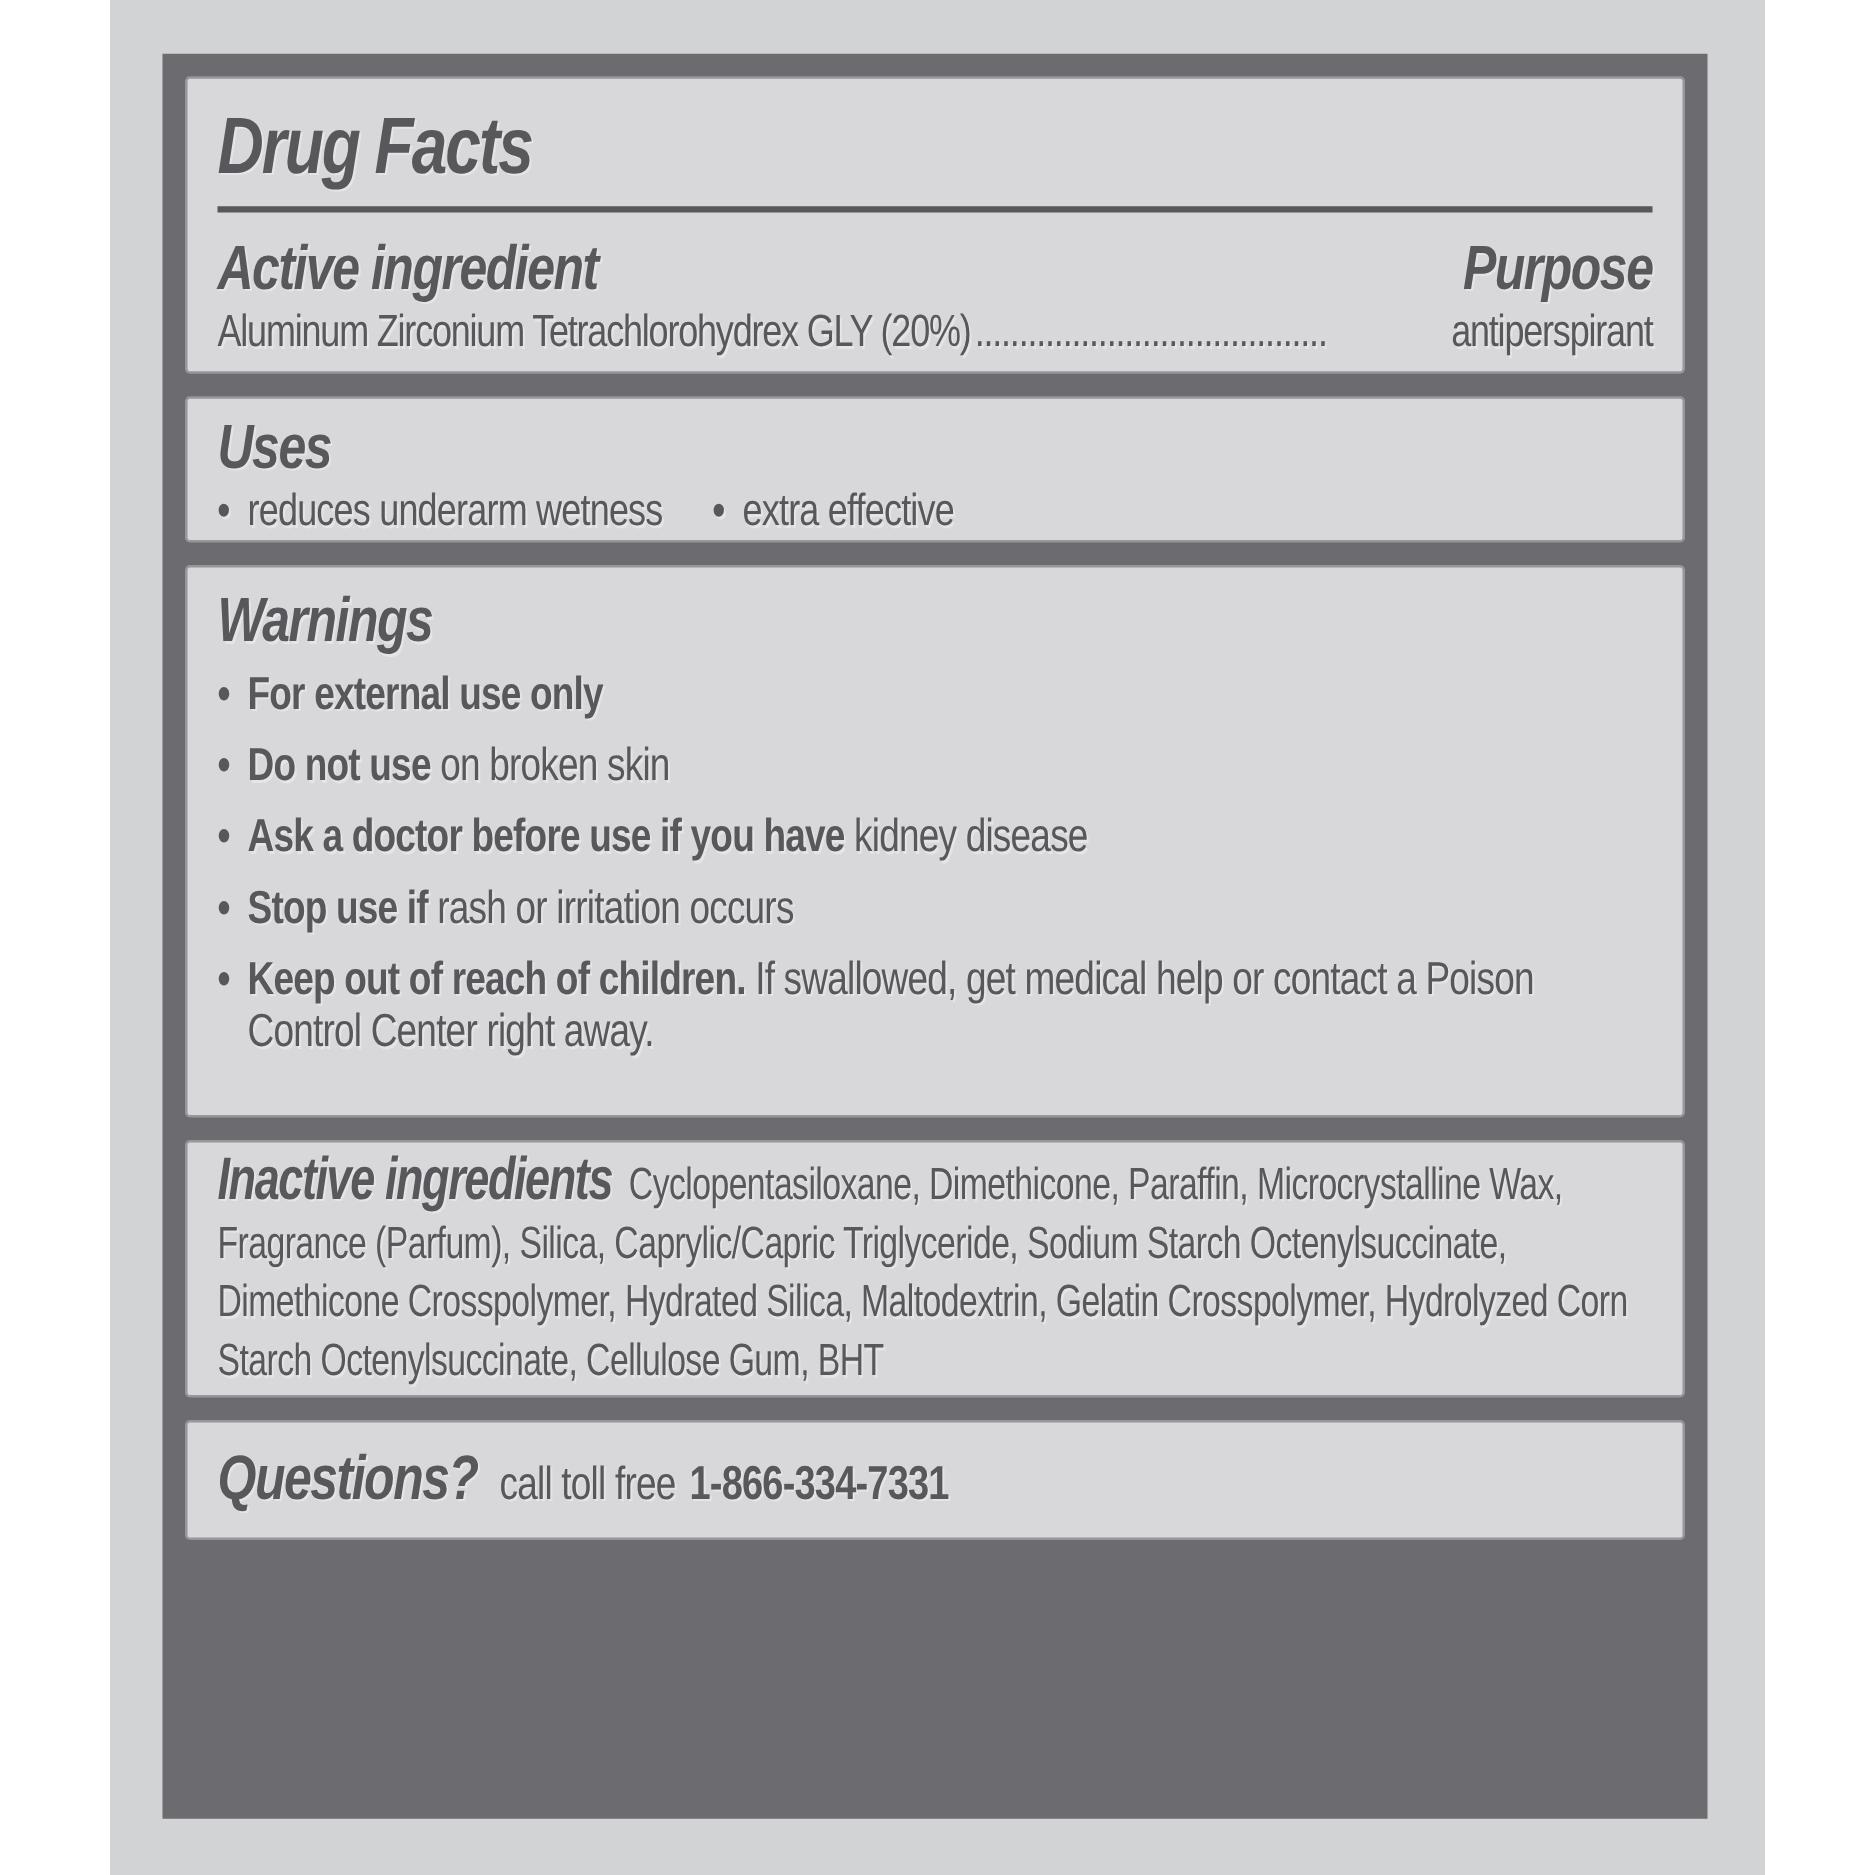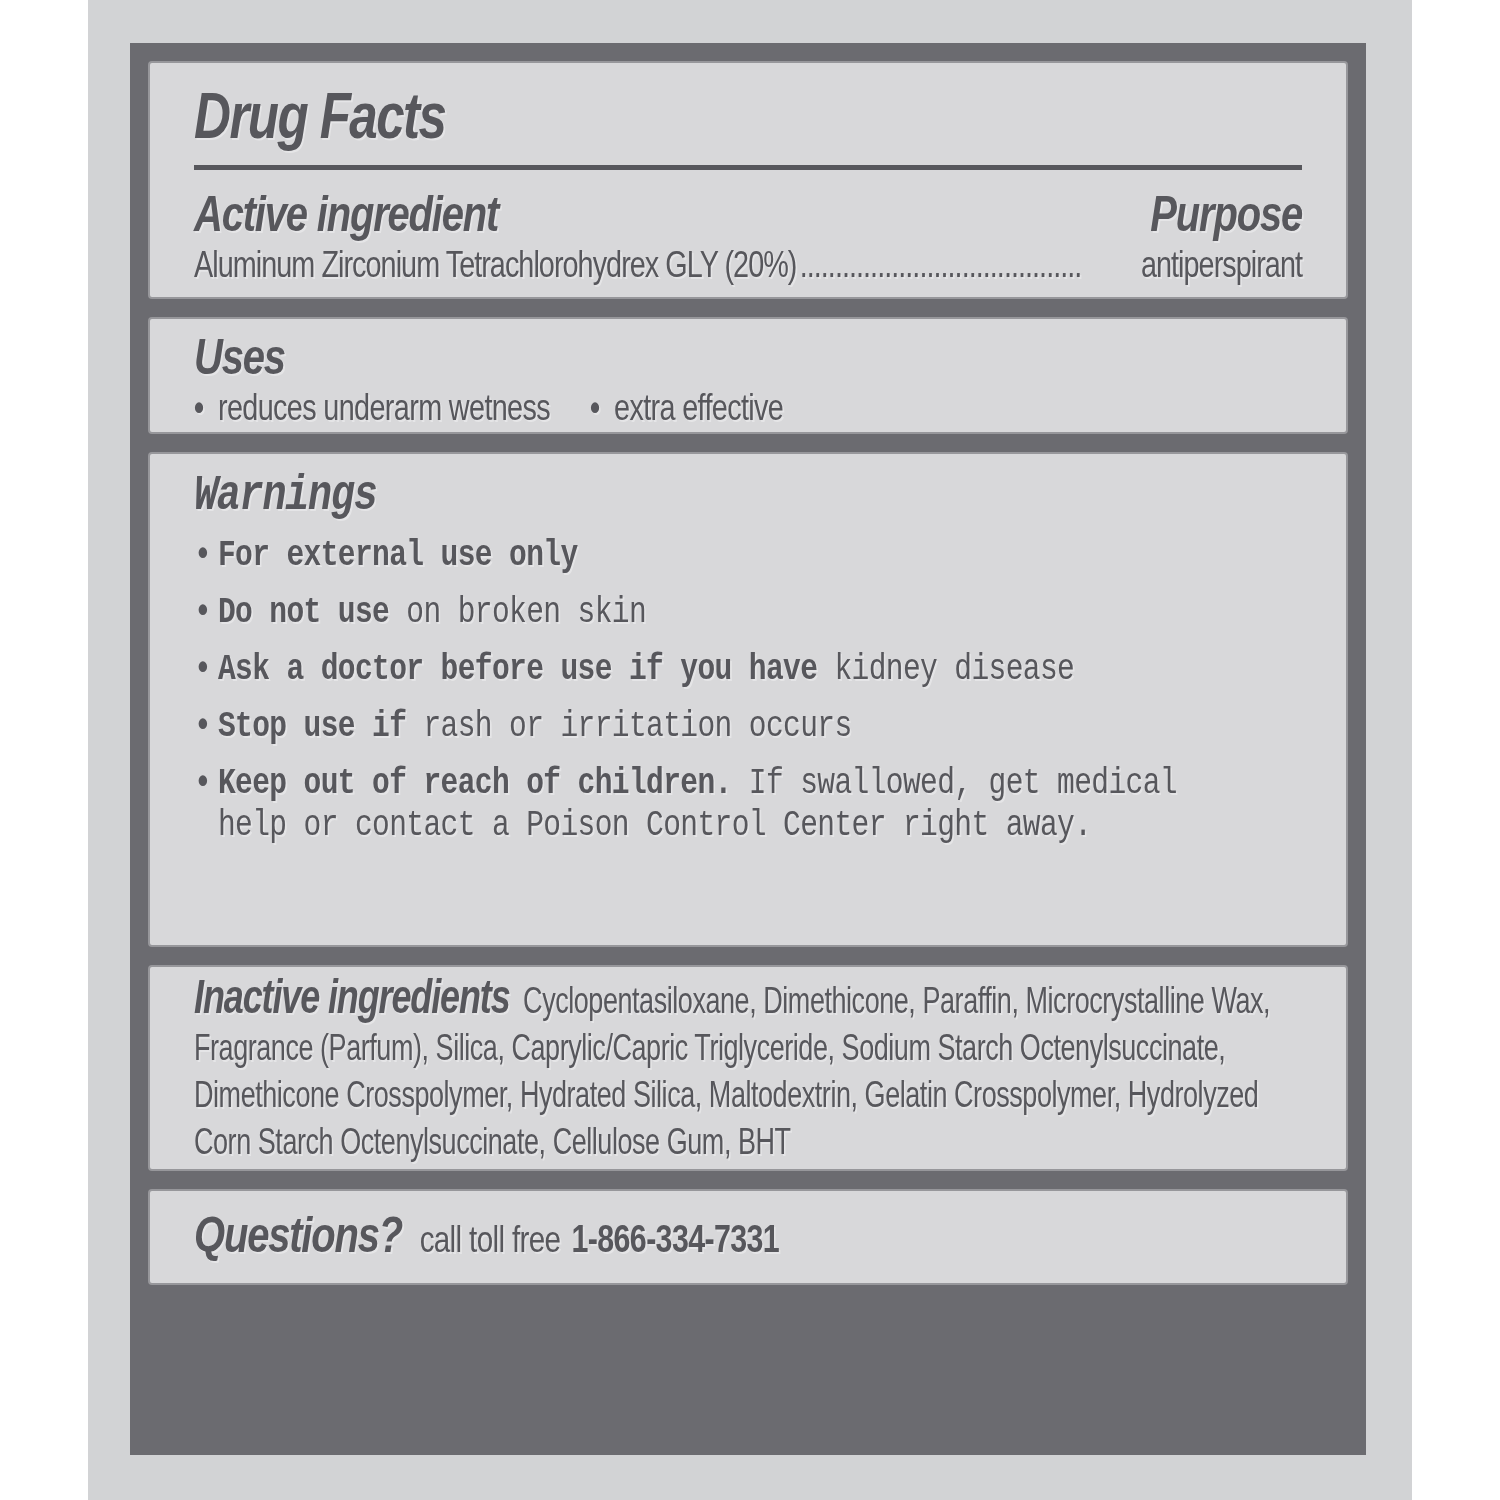--- a/index.html
+++ b/index.html
@@ -7,28 +7,28 @@
     position:relative; width:1500px; height:1500px; background:#ffffff;
     font-family:"Liberation Sans", sans-serif; color:#57575c; overflow:hidden;
   }
   .backdrop { position:absolute; left:88px; top:0; width:1324px; height:1500px; background:#d2d3d5; }
   .frame {
     position:absolute; left:42px; top:43px; width:1236px; height:1412px;
     background:#6b6b70; box-sizing:border-box; padding:20px;
     display:flex; flex-direction:column; gap:22px;
   }
   .panel {
-    background:#d8d8da; box-sizing:border-box; padding:0 44px; overflow:hidden;
+    background:#d8d8da; box-sizing:border-box; padding:0 24px; overflow:hidden;
     box-shadow:0 0 0 2px rgba(255,255,255,0.30); border-radius:2px; flex:none;
   }
   
   .condense { width:125%; transform:scaleX(0.8); transform-origin:0 0; }
   .p1{height:234px; padding-top:16px;}
   .p2{height:113px; padding-top:8px;}
-  .p3{height:491px; padding-top:10px;font-family:Liberation Mono, monospace;}
+  .p3{height:438px; padding-top:10px;}
   .p4{height:130px; padding-top:6px;}
   .p5{height:66px;  padding-top:4px;}
   .p6{height:202px; padding-top:6px;}
   .p7{height:92px;  padding-top:14px;}
 
   .ls { text-shadow:2px 2px 0 rgba(255,255,255,0.35); }
   h1,h2,p,ul { margin:0; padding:0; }
   h1 { font-size:64px; font-style:italic; font-weight:bold; line-height:74px; letter-spacing:-2px; }
   h2, .hdr, .hdr-run { font-size:50px; font-style:italic; font-weight:bold; letter-spacing:-1.5px; }
   h2 { line-height:64px; }

